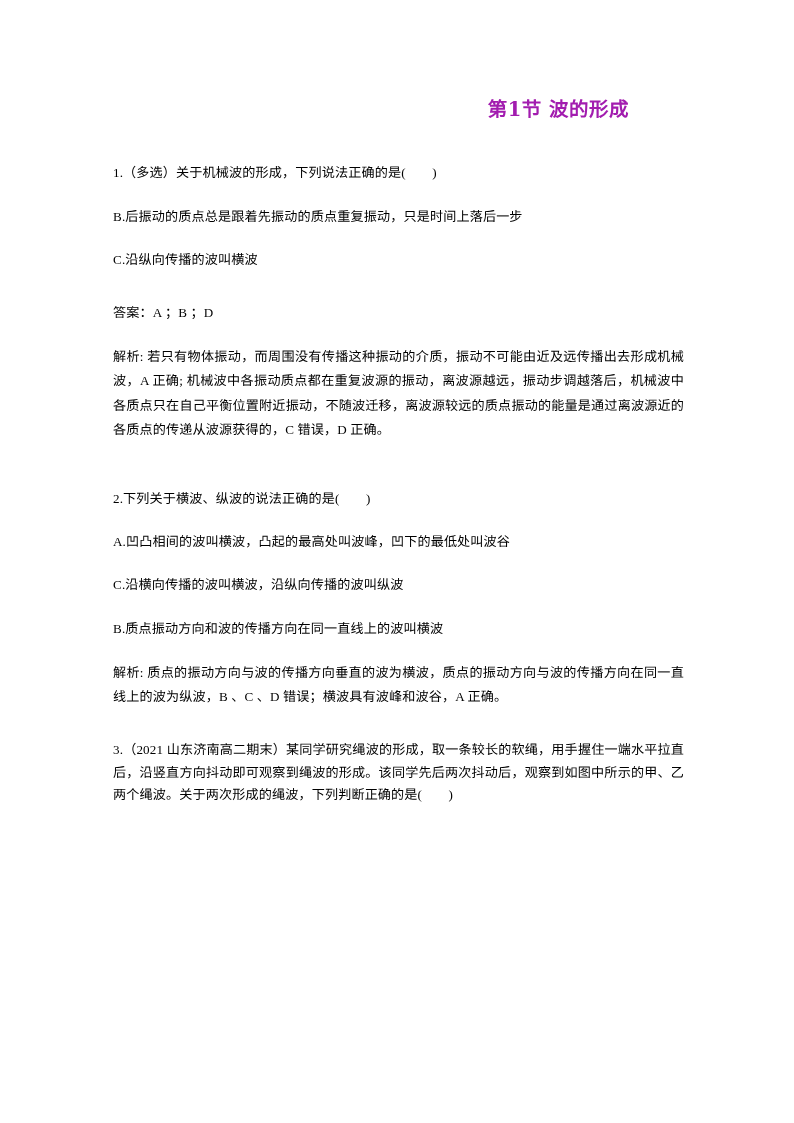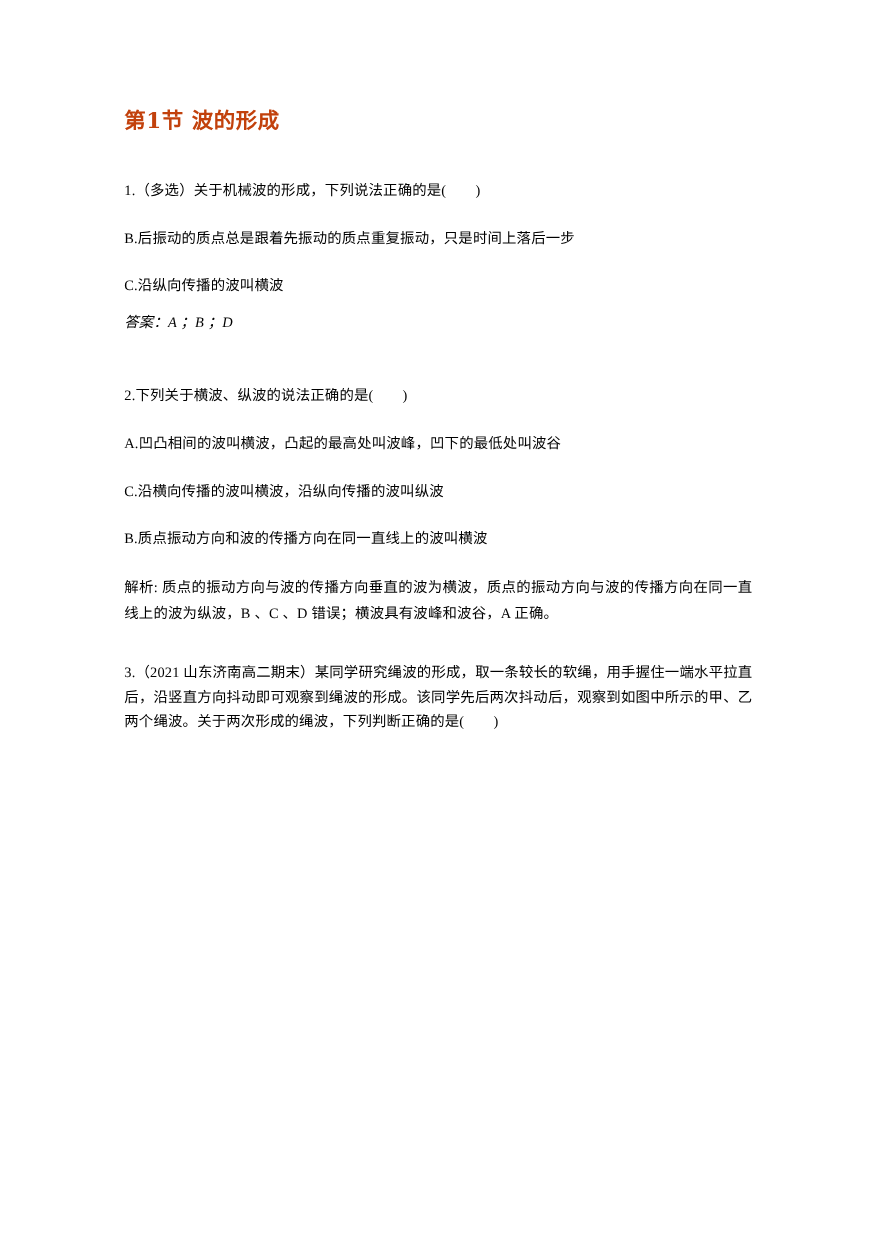--- a/index.html
+++ b/index.html
@@ -18,22 +18,22 @@
   .page {
     position: relative;
     width: 794px;
     height: 1123px;
     box-sizing: border-box;
     padding: 0 110px 0 113px;
   }
   .doc-title {
     margin: 0;
     padding: 0;
-    text-align: left;
-    color: #c2410c;
+    text-align: right;
+    color: #a21caf;
     font-family: "DejaVu Serif", "Liberation Serif", serif;
     font-weight: bold;
     font-size: 19.5px;
     letter-spacing: 0.5px;
     line-height: 1.2;
     padding-top: 98px;
     padding-right: 55px;
   }
   .block {
     font-size: 13.1px;
@@ -43,22 +43,21 @@
     margin: 0;
     letter-spacing: 0.15px;
   }
   .q-stem {
     margin-top: 46px;
   }
   .opt {
     margin-top: 22px;
   }
   .answer {
-    margin-top: 12px;
-    font-style: italic;
+    margin-top: 32px;
   }
   .analysis {
     margin-top: 22px;
     line-height: 1.85;
   }
   .q-stem.first-stem {
     margin-top: 41px;
   }
   .q3-stem {
     margin-top: 30px;
@@ -69,20 +68,21 @@
 <body>
 
 <div class="page">
 
   <h1 class="doc-title">第1节 波的形成</h1>
 
   <p class="block q-stem first-stem">1.（多选）关于机械波的形成，下列说法正确的是(　　)</p>
   <p class="block opt">B.后振动的质点总是跟着先振动的质点重复振动，只是时间上落后一步</p>
   <p class="block opt">C.沿纵向传播的波叫横波</p>
   <p class="block answer">答案：A ；B ；D</p>
+  <p class="block analysis">解析: 若只有物体振动，而周围没有传播这种振动的介质，振动不可能由近及远传播出去形成机械波，A 正确; 机械波中各振动质点都在重复波源的振动，离波源越远，振动步调越落后，机械波中各质点只在自己平衡位置附近振动，不随波迁移，离波源较远的质点振动的能量是通过离波源近的各质点的传递从波源获得的，C 错误，D 正确。</p>
 
   <p class="block q-stem">2.下列关于横波、纵波的说法正确的是(　　)</p>
   <p class="block opt">A.凹凸相间的波叫横波，凸起的最高处叫波峰，凹下的最低处叫波谷</p>
   <p class="block opt">C.沿横向传播的波叫横波，沿纵向传播的波叫纵波</p>
   <p class="block opt">B.质点振动方向和波的传播方向在同一直线上的波叫横波</p>
   <p class="block analysis">解析: 质点的振动方向与波的传播方向垂直的波为横波，质点的振动方向与波的传播方向在同一直线上的波为纵波，B 、C 、D 错误；横波具有波峰和波谷，A 正确。</p>
 
   <p class="block q3-stem">3.（2021 山东济南高二期末）某同学研究绳波的形成，取一条较长的软绳，用手握住一端水平拉直后，沿竖直方向抖动即可观察到绳波的形成。该同学先后两次抖动后，观察到如图中所示的甲、乙两个绳波。关于两次形成的绳波，下列判断正确的是(　　)</p>
 
 </div>

